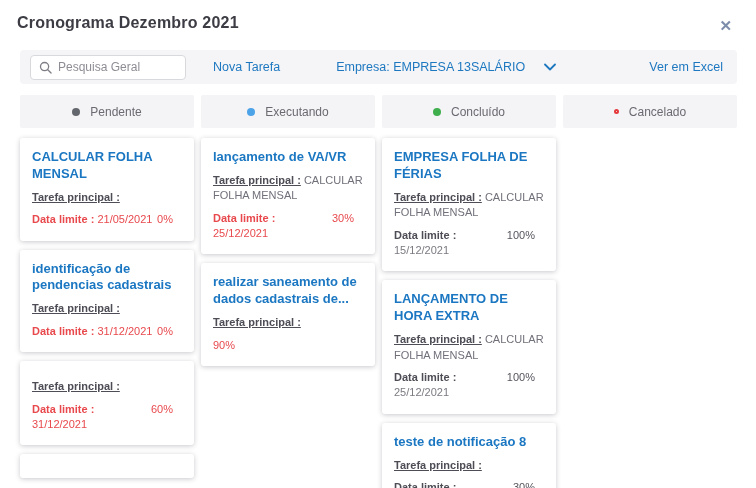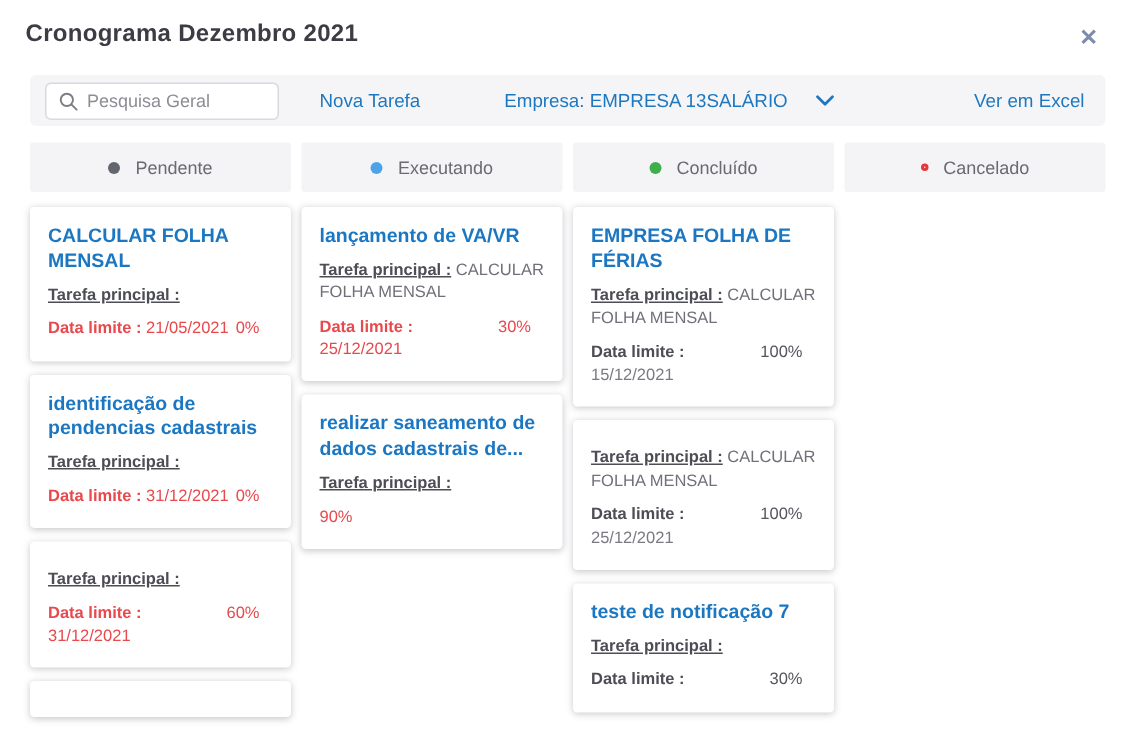--- a/index.html
+++ b/index.html
@@ -136,28 +136,29 @@
       <div class="cards">
         <div class="card">
           <div class="card-title">EMPRESA FOLHA DE FÉRIAS</div>
           <div class="card-line"><span class="lbl">Tarefa principal :</span><span class="val"> CALCULAR FOLHA MENSAL</span></div>
           <div class="deadline-row normal">
             <span class="dl"><span class="lbl">Data limite :</span><span class="val"> 15/12/2021</span></span>
             <span class="pct">100%</span>
           </div>
         </div>
         <div class="card">
+          <div class="card-title">LANÇAMENTO DE HORA EXTRA</div>
           <div class="card-line"><span class="lbl">Tarefa principal :</span><span class="val"> CALCULAR FOLHA MENSAL</span></div>
           <div class="deadline-row normal">
             <span class="dl"><span class="lbl">Data limite :</span><span class="val"> 25/12/2021</span></span>
             <span class="pct">100%</span>
           </div>
         </div>
         <div class="card">
-          <div class="card-title">teste de notificação 7</div>
+          <div class="card-title">teste de notificação 8</div>
           <div class="card-line"><span class="lbl">Tarefa principal :</span></div>
           <div class="deadline-row normal">
             <span class="dl"><span class="lbl">Data limite :</span></span>
             <span class="pct">30%</span>
           </div>
         </div>
       </div>
     </div>
     <div class="column">
       <div class="col-header">

